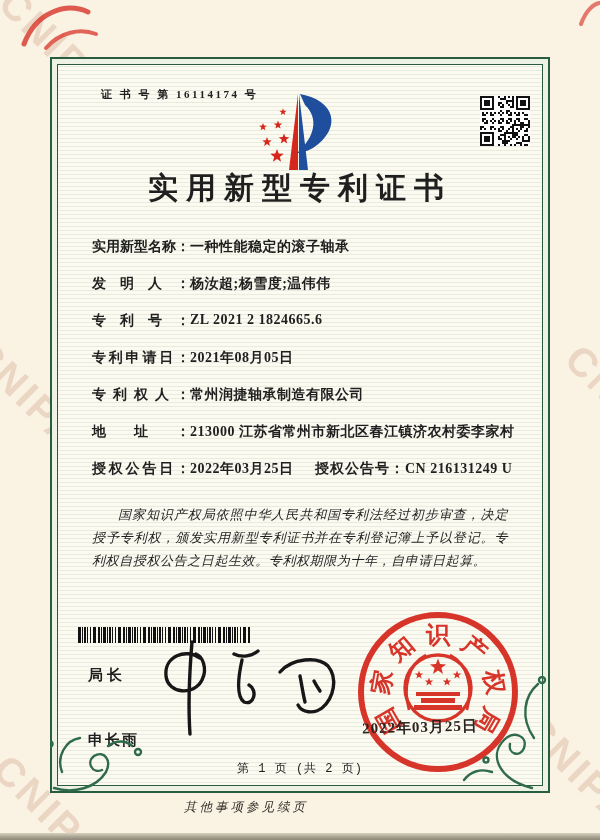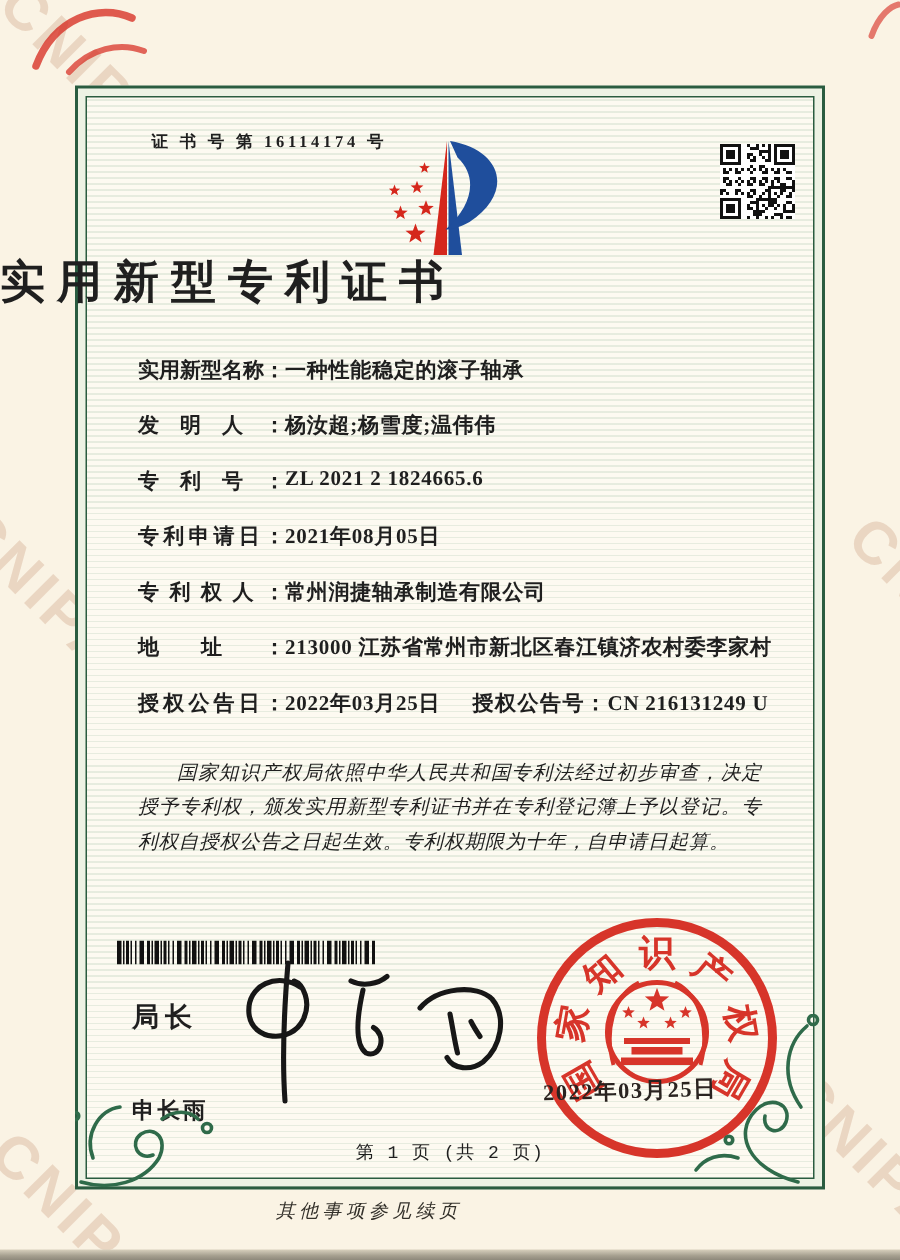--- a/index.html
+++ b/index.html
@@ -29,40 +29,40 @@
       #fdfaf1;
   }
   .certno{
     position:absolute; left:78px; top:87px; font-size:11px; font-weight:bold;
     letter-spacing:2.5px;
     margin-left:23px;
   }
   .logo{ position:absolute; left:247px; top:82px; }
   .qr{ position:absolute; left:480px; top:96px; }
   .title{
-    position:absolute; left:0; top:168px; width:600px; text-align:left;
+    position:absolute; left:0; top:168px; width:600px; text-align:center;
     font-size:30px; font-weight:bold; letter-spacing:8px;
   }
   .rows{ position:absolute; left:78px; top:238px; width:446px; }
   .row{ position:relative; height:37px; font-size:14px; font-weight:600; }
   .row .lbl{
     display:inline-block; width:98px; text-align:justify;
     text-align-last:justify; vertical-align:top;margin-left:14px;
   }
   .row .val{ letter-spacing:0.5px; }
   .row .pair2{ position:absolute; left:237px; top:0; white-space:nowrap; }
   .row .pair2 .lbl2{ letter-spacing:1px; }
   .paras{
     position:absolute; left:76px; top:487px; width:448px;
     font-size:13px; line-height:1.78; text-align:justify;
     font-style:italic; letter-spacing:0.6px; font-weight:500;
   }
   .paras p{ margin:16px; text-indent:2em; }
   .barcode{ position:absolute; left:78px; top:627px; }
-  .signer-title{ position:absolute; left:88px; top:666px; font-size:18px; font-weight:bold; letter-spacing:4px;}
+  .signer-title{ position:absolute; left:88px; top:666px; font-size:15px; font-weight:bold; letter-spacing:4px;}
   .signer-name{ position:absolute; left:88px; top:696px; font-size:15px; font-weight:bold; letter-spacing:2px;margin-top:35px;}
   .signature{ position:absolute; left:142px; top:636px; }
   .seal{ position:absolute; left:350px; top:604px; }
   .seal-date{
     position:absolute; left:362px; top:718px; font-size:15px; font-weight:bold;
     color:#2a2320; letter-spacing:1px; transform:rotate(-1.5deg); white-space:nowrap;
   }
   .pagenum{
     position:absolute; left:0; top:760px; width:600px; text-align:center;
     font-size:12px; letter-spacing:1px;font-family:Liberation Mono, monospace;

